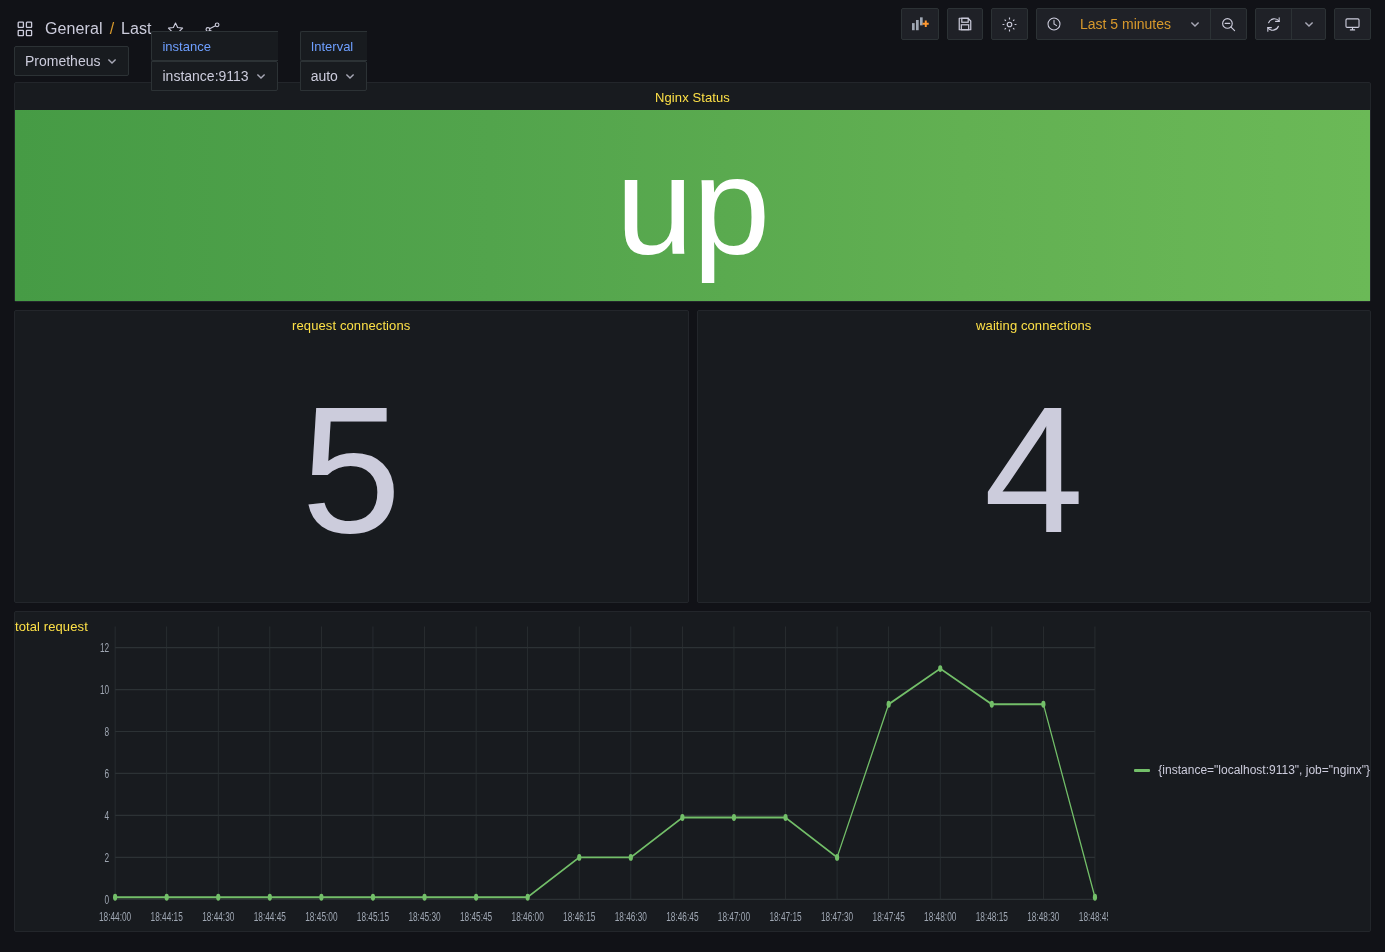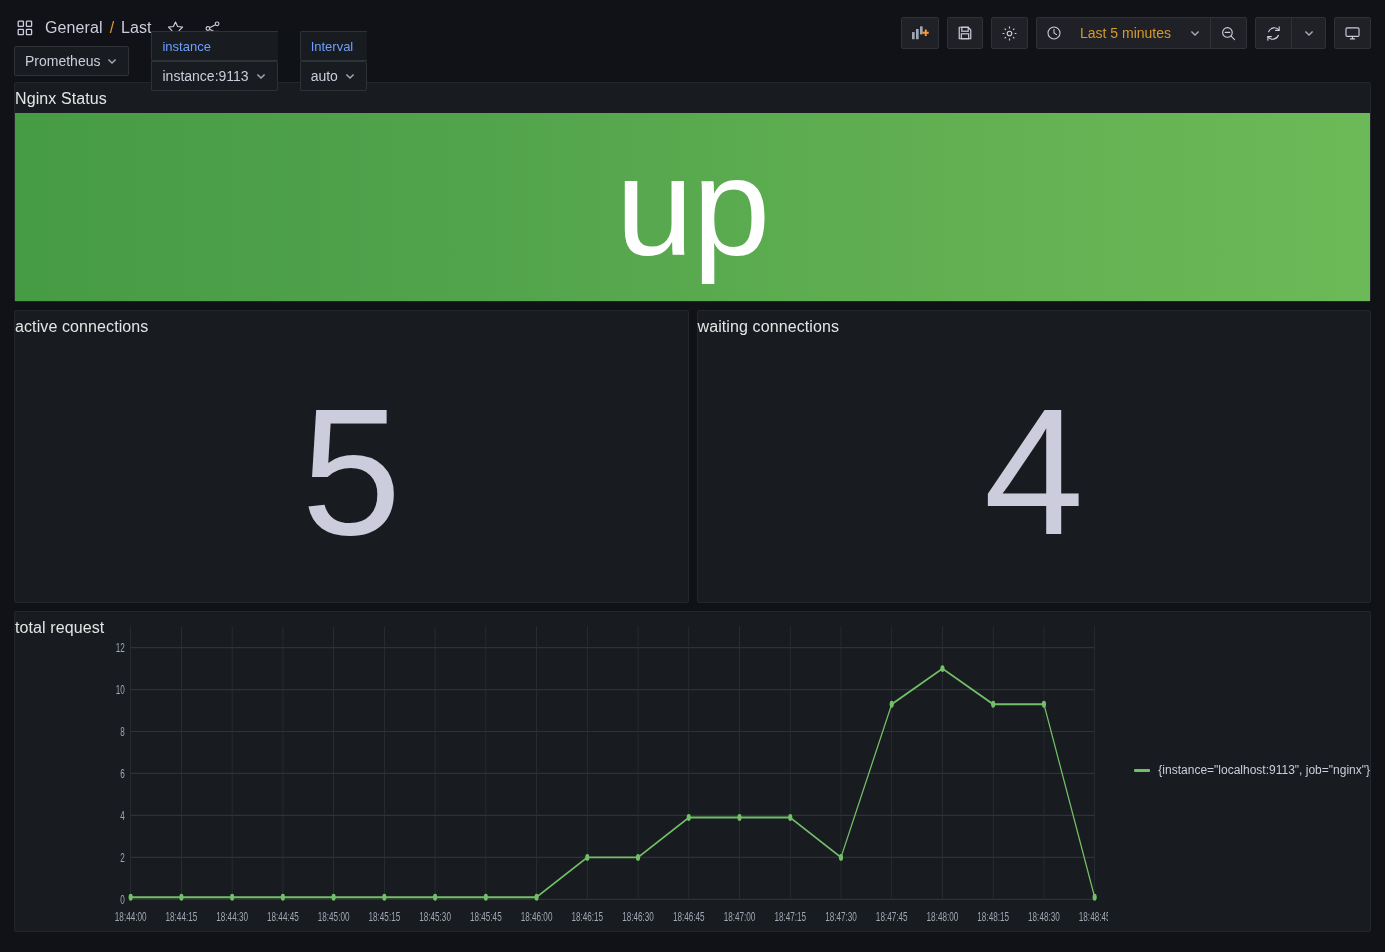--- a/index.html
+++ b/index.html
@@ -8,22 +8,22 @@
     background: #111217;
     font-family: "Liberation Sans", sans-serif;
     color: #d8d9da;
     overflow: hidden;
   }
 
   
   .topnav {
     height: 40px;
     display: flex;
-    align-items: flex-start;
-    padding: 17px 8px 0 14px;
+    align-items: flex-end;
+    padding: 0 8px 0 14px;
     background: #111217;
   }
   .nav-left { display: flex; align-items: center; gap: 9px; }
   .dash-grid-icon { width: 16px; height: 16px; display: block; }
   .crumb {
     font-size: 16px;
     color: #ccccdc;
     letter-spacing: .1px;
   }
   .crumb-sep { color: #d8992c; font-size: 16px; margin: 0 -2px; }
@@ -118,23 +118,24 @@
   .var-grp:first-of-type { margin-left: 8px; }
 
   
   .board { padding: 0 14px; }
   .panel {
     background: #181b1f;
     border: 1px solid #23262b;
     border-radius: 2px;
   }
   .panel-title {
-    font-size: 16px;
+    text-align: center;
+    font-size: 13px;
     font-weight: 500;
-    color: #e5e5e5;
+    color: #fde047;
     padding: 7px 0 5px;
     letter-spacing: .1px;
   }
 
   
   #status-panel { height: 220px; display: flex; flex-direction: column; }
   .status-body {
     flex: 1;
     margin: 0;
     background: linear-gradient(90deg, #469b45 0%, #52a44c 35%, #62b052 70%, #6bb957 100%);
@@ -323,21 +324,21 @@
 
   <div class="panel" id="status-panel">
     <div class="panel-title">Nginx Status</div>
     <div class="status-body">
       <span class="status-value">up</span>
     </div>
   </div>
 
   <div class="stat-row">
     <div class="panel stat-panel">
-      <div class="panel-title">active connections</div>
+      <div class="panel-title">request connections</div>
       <div class="stat-body">
         <span class="stat-value">5</span>
       </div>
     </div>
     <div class="panel stat-panel">
       <div class="panel-title">waiting connections</div>
       <div class="stat-body">
         <span class="stat-value">4</span>
       </div>
     </div>

